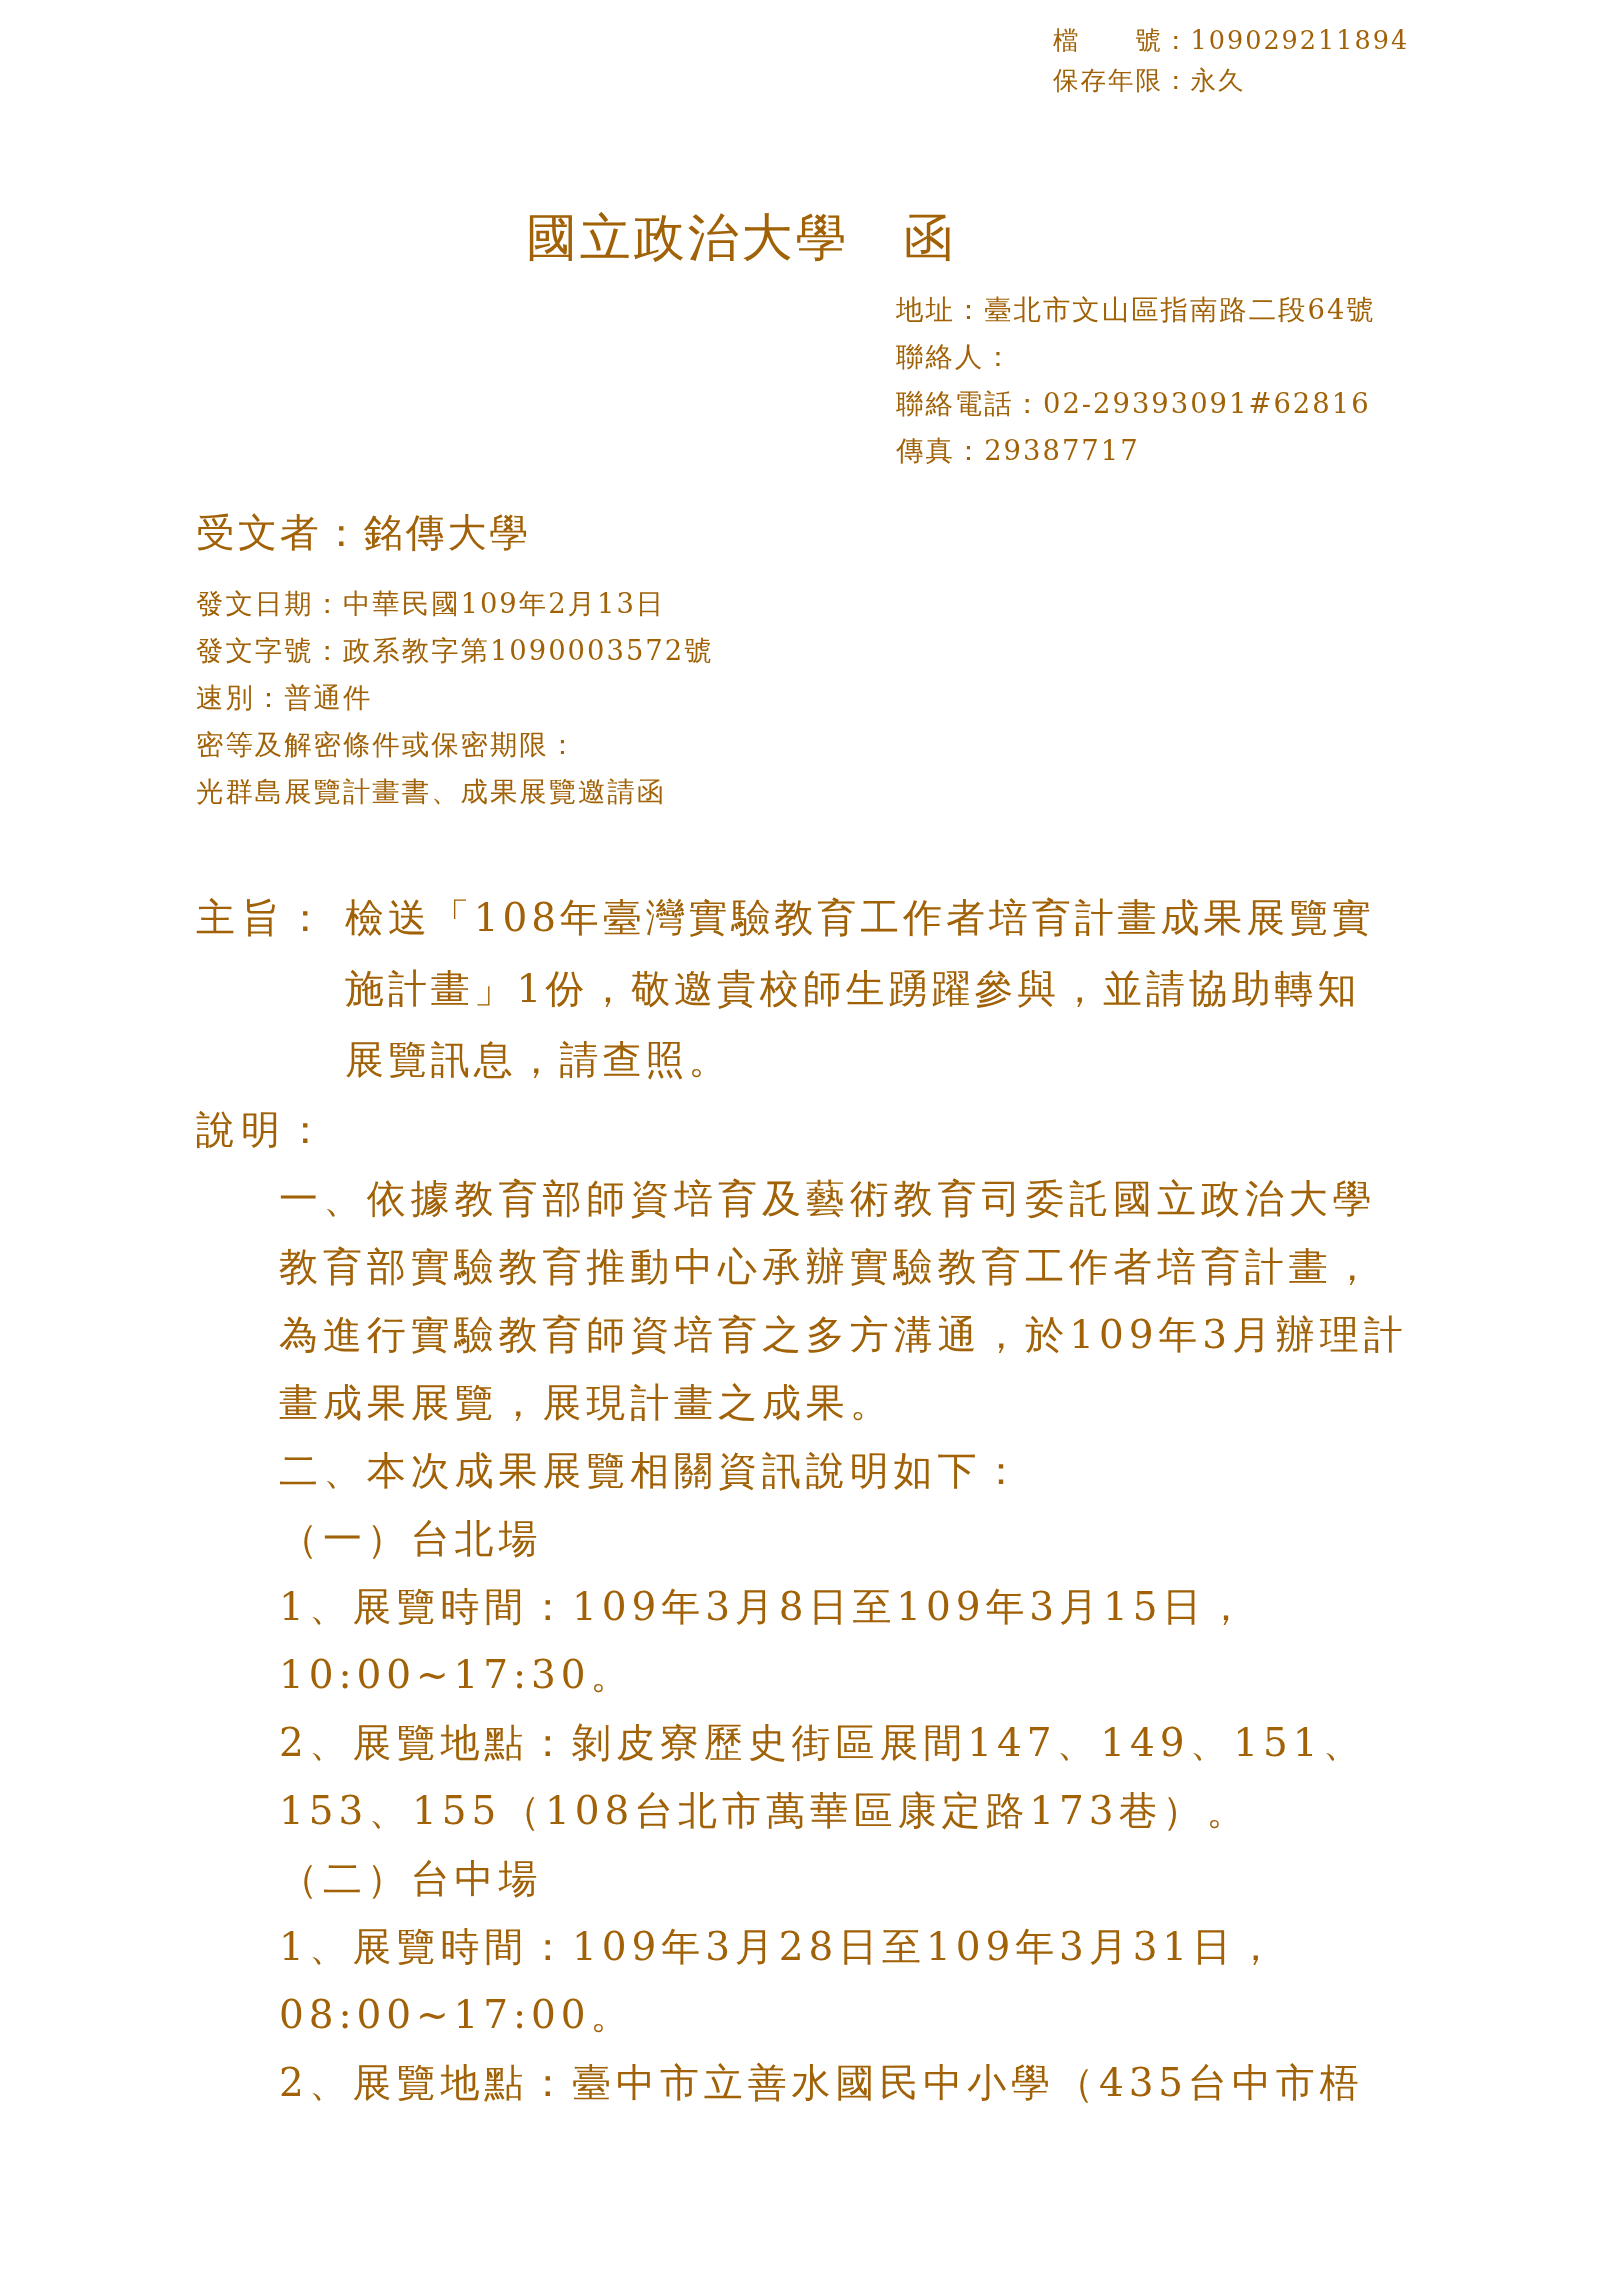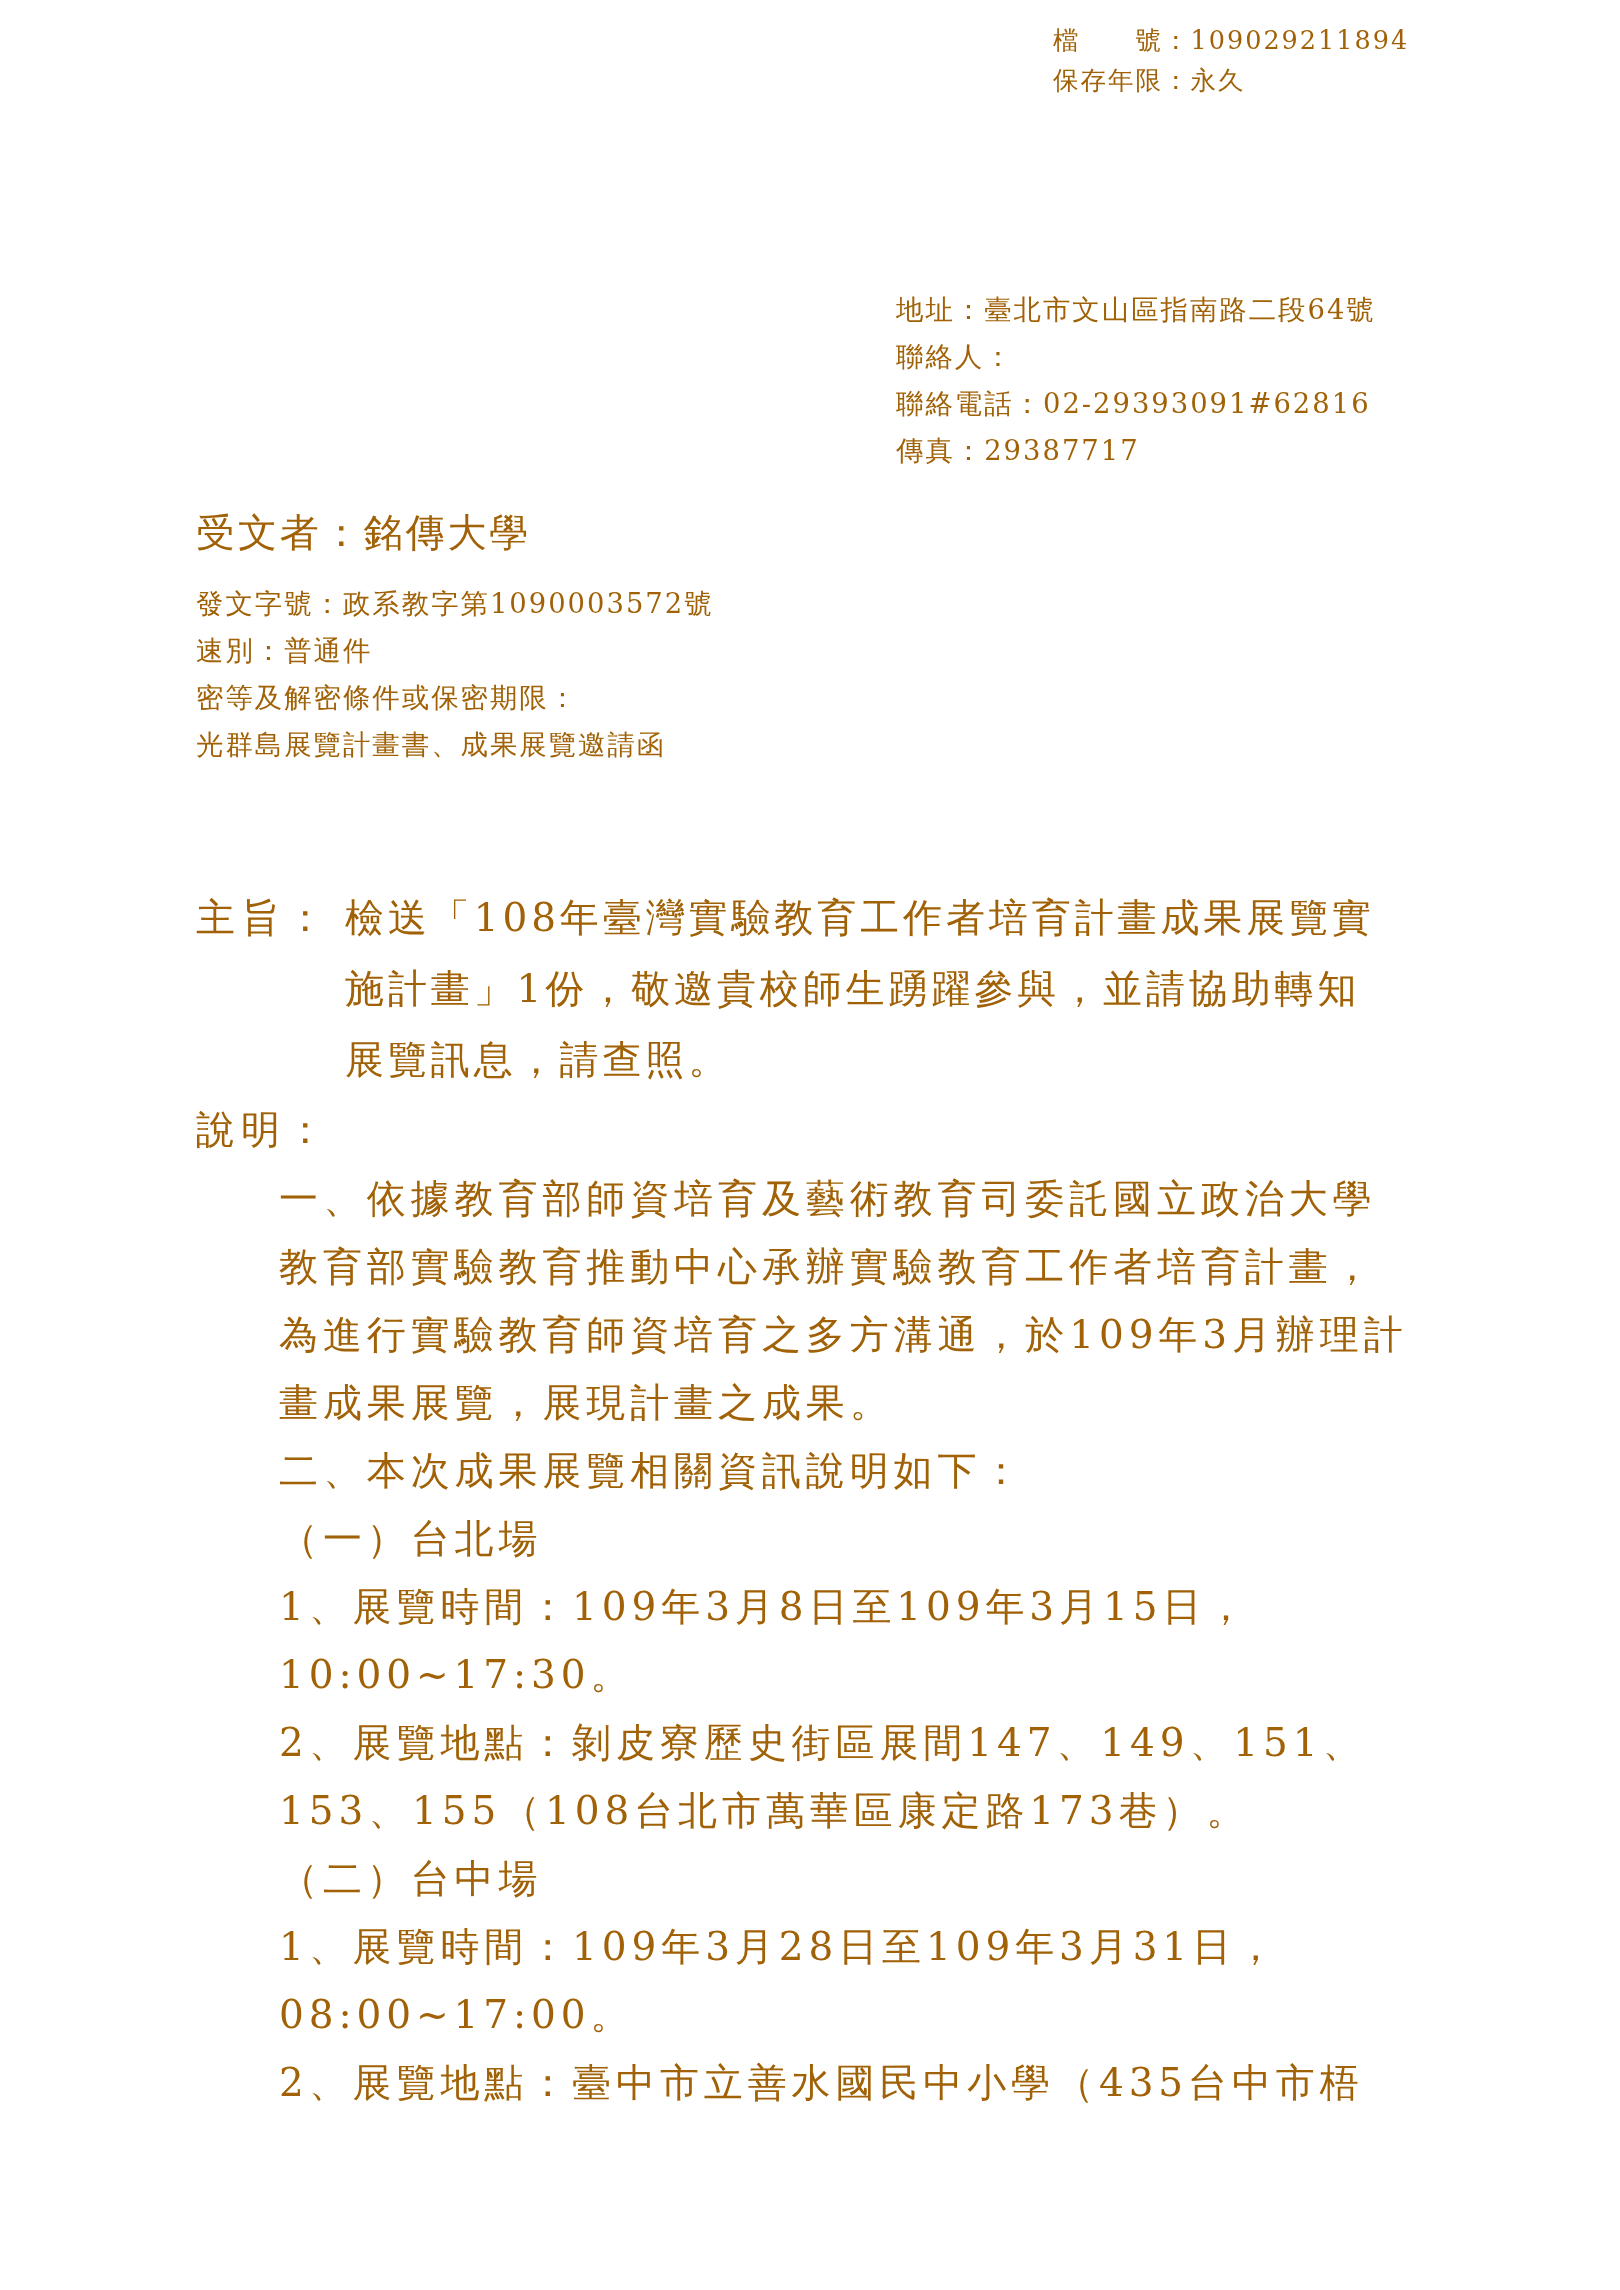--- a/index.html
+++ b/index.html
@@ -114,31 +114,33 @@
 </head>
 <body>
 
 <div class="page">
 
   <div class="file-info">
     <div>檔　　號：109029211894</div>
     <div>保存年限：永久</div>
   </div>
 
+  <h1 class="doc-title">國立政治大學　函</h1>
 
   <div class="sender-info">
     <div>地址：臺北市文山區指南路二段64號</div>
     <div>聯絡人：</div>
     <div>聯絡電話：02-29393091#62816</div>
     <div>傳真：29387717</div>
   </div>
 
   <div class="recipient">受文者：銘傳大學</div>
 
   <div class="meta">
+    <div>發文日期：中華民國109年2月13日</div>
     <div>發文字號：政系教字第1090003572號</div>
     <div>速別：普通件</div>
     <div>密等及解密條件或保密期限：</div>
     <div>光群島展覽計畫書、成果展覽邀請函</div>
   </div>
 
   <div class="subject">
     <span class="label">主旨：</span>
     <div>檢送「108年臺灣實驗教育工作者培育計畫成果展覽實</div>
     <div>施計畫」1份，敬邀貴校師生踴躍參與，並請協助轉知</div>

